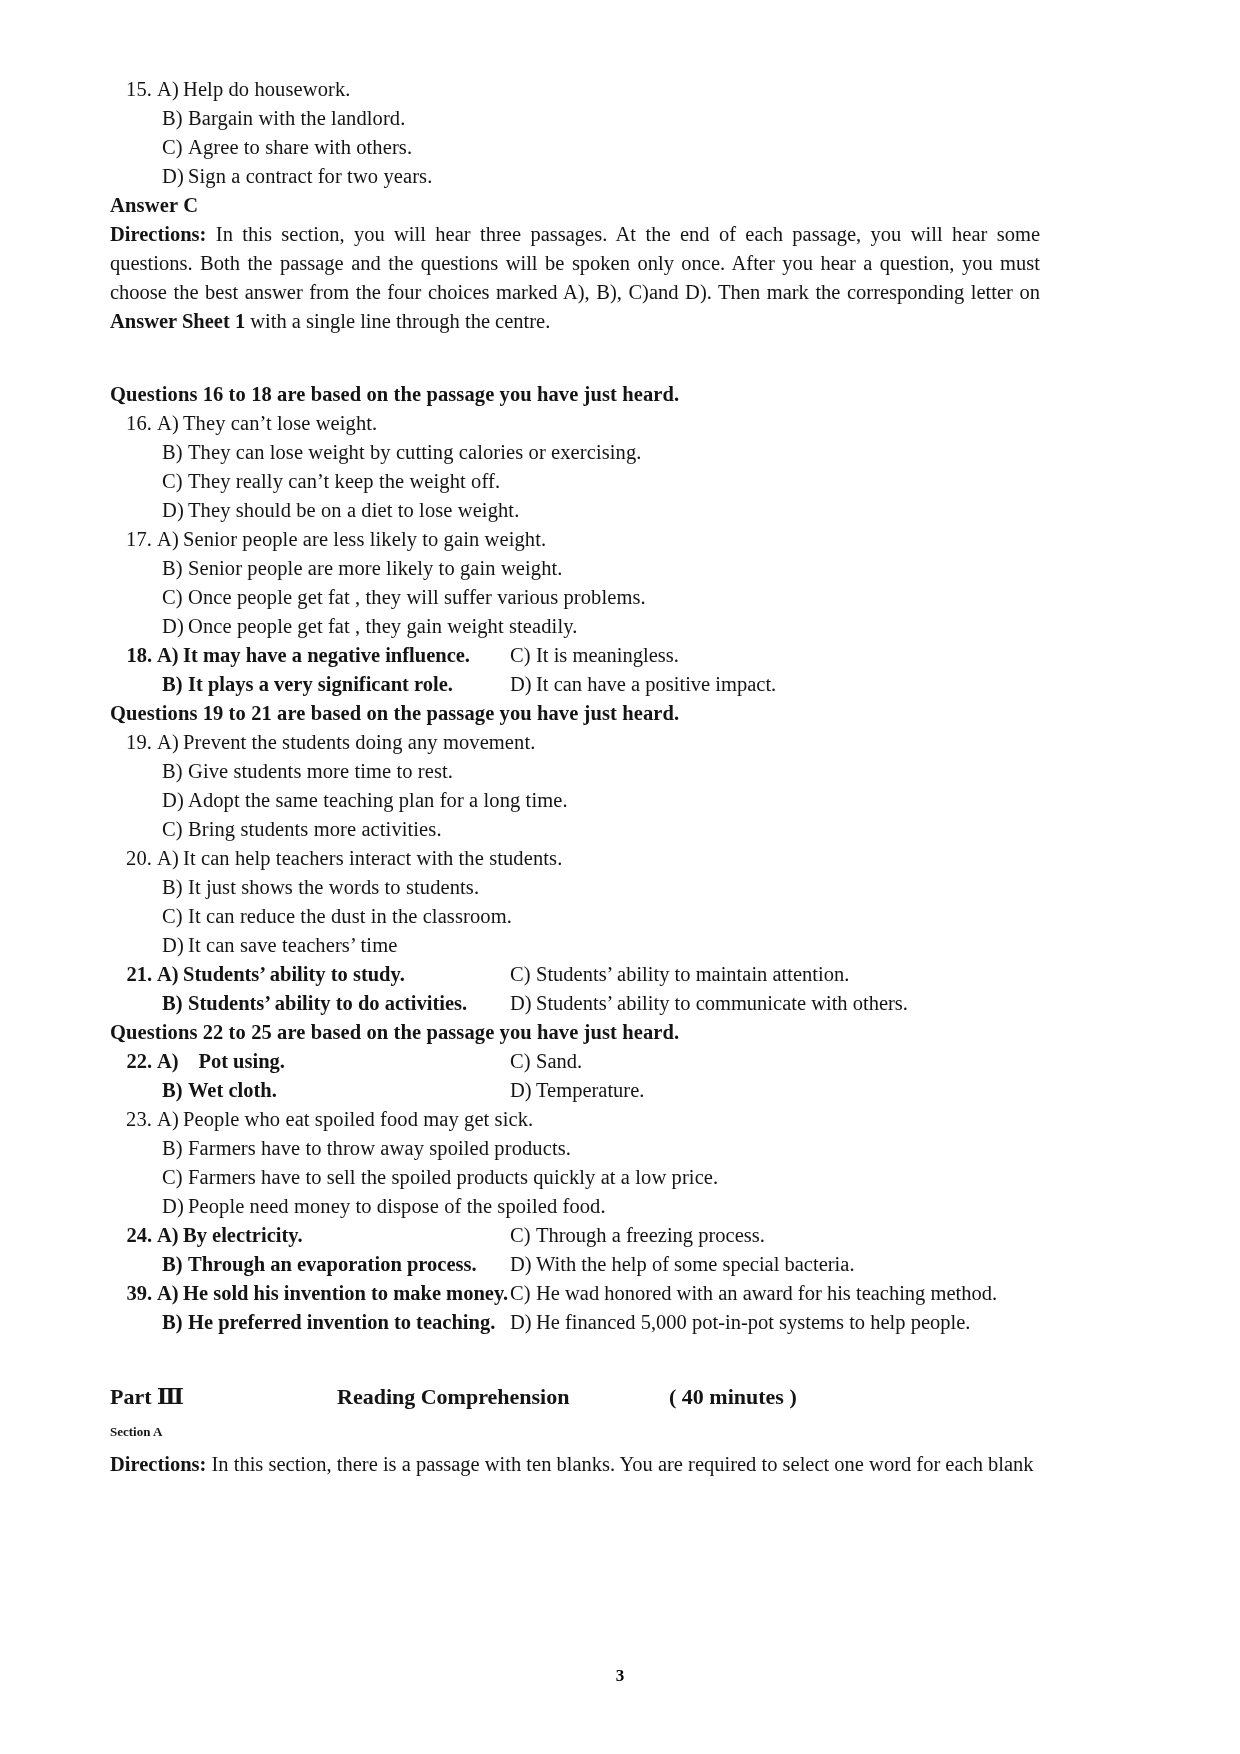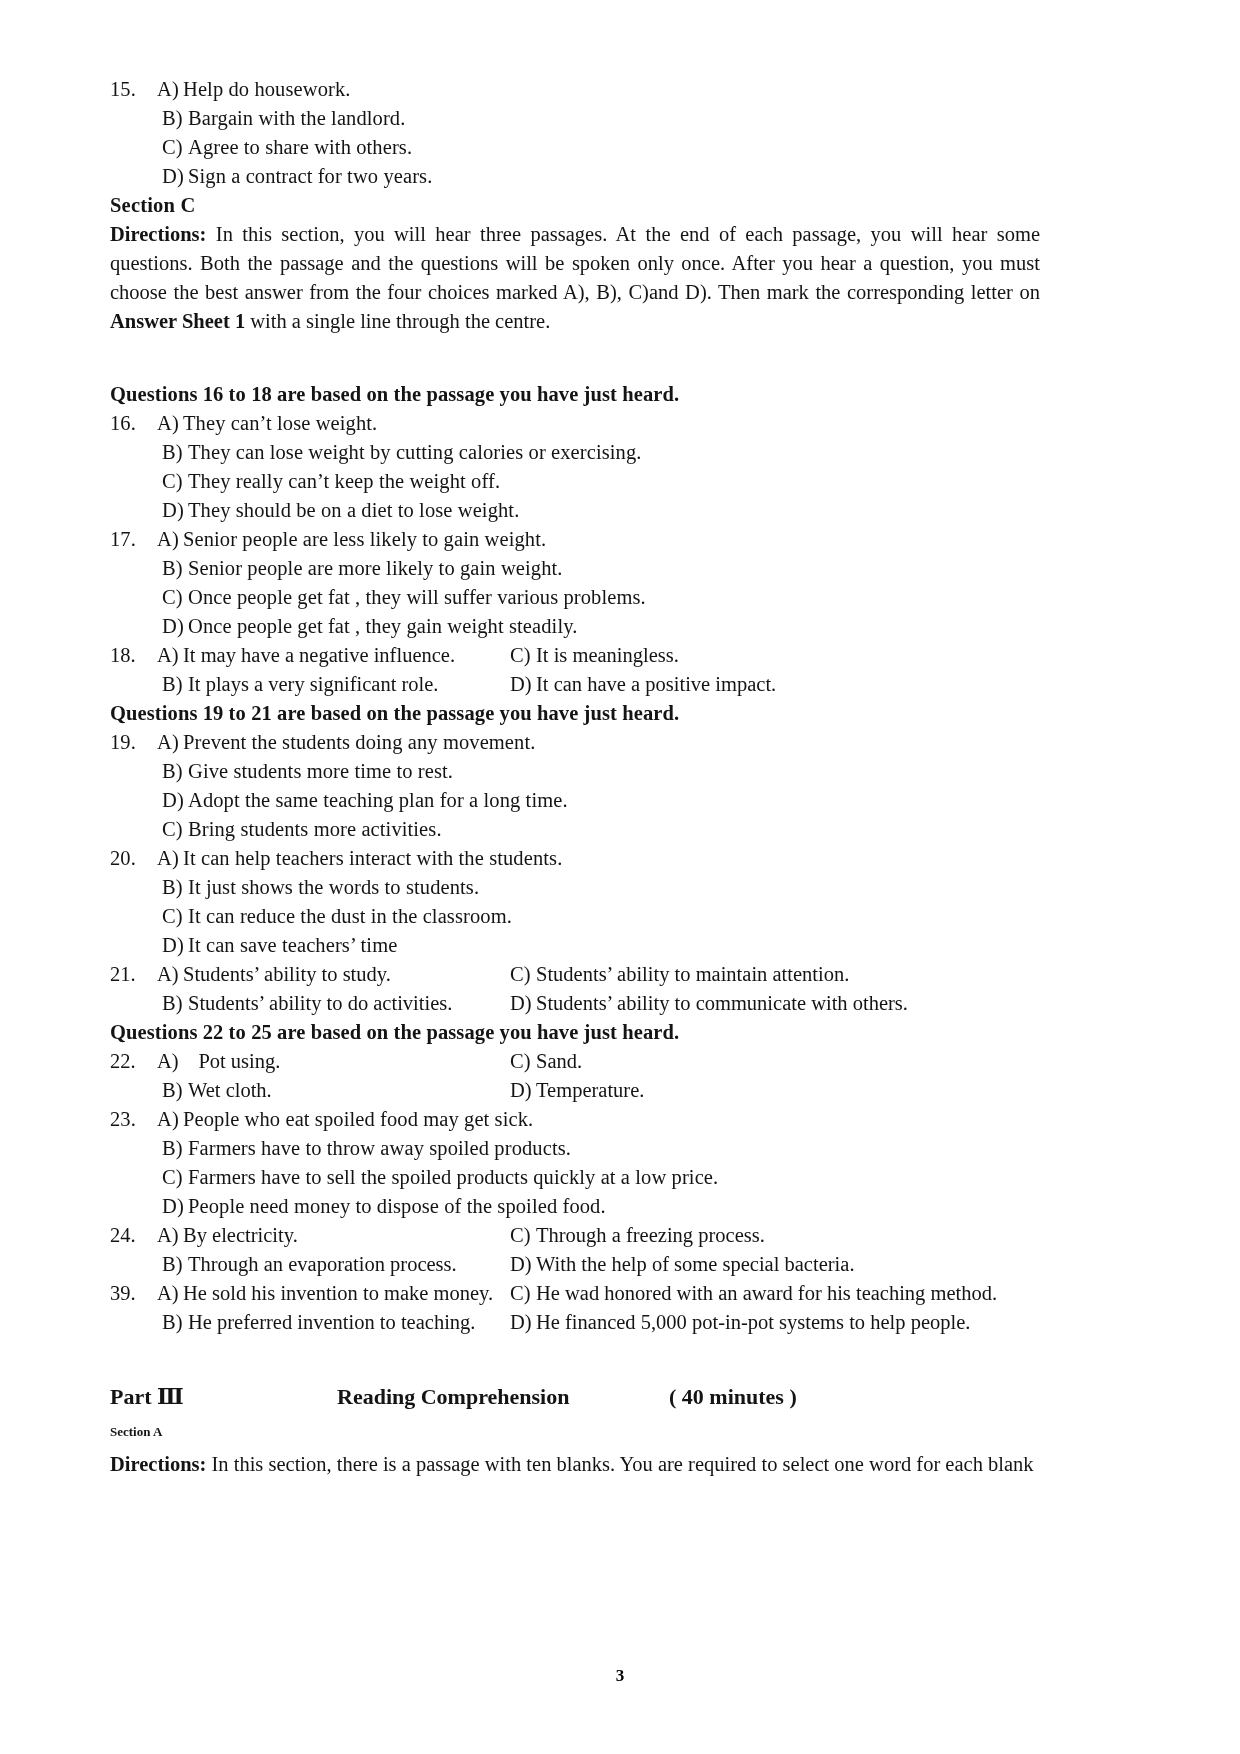--- a/index.html
+++ b/index.html
@@ -30,20 +30,21 @@
   }
 
   
   .opt-line {
     white-space: nowrap;
     letter-spacing: 0.1px;
   }
   .num {
     display: inline-block;
     width: 42px;
+    text-align: right;
     padding-right: 5px;
   }
   .num-blank {
     display: inline-block;
     width: 42px;
   }
   .letter {
     display: inline-block;
     width: 26px;
   }
@@ -52,20 +53,21 @@
   .indent1 { padding-left: 10px; }
 
   
   .two-col {
     display: flex;
     white-space: nowrap;
   }
   .two-col .col-a {
     width: 400px;
     flex: 0 0 400px;
+    font-weight: bold;
   }
   .two-col .col-b {
     flex: 1 1 auto;
   }
 
   .section-head {
     font-weight: bold;
     letter-spacing: 0.2px;
   }
   .directions {
@@ -125,21 +127,21 @@
         <span class="num-blank"></span><span class="letter indent1">B)</span><span class="opt-text">Bargain with the landlord.</span>
       </div>
       <div class="opt-line">
         <span class="num-blank"></span><span class="letter indent1">C)</span><span class="opt-text">Agree to share with others.</span>
       </div>
       <div class="opt-line">
         <span class="num-blank"></span><span class="letter indent1">D)</span><span class="opt-text">Sign a contract for two years.</span>
       </div>
     </div>
 
-    <div class="section-head">Section C</div>
+    <div class="section-head">Answer C</div>
     <div class="directions"><b>Directions:</b><span> In this section, you will hear three passages. At the end of each passage, you will hear some questions. Both the passage and the questions will be spoken only once. After you hear a question, you must choose the best answer from the four choices marked A), B), C)and D). Then mark the corresponding letter on </span><b>Answer Sheet 1</b><span> with a single line through the centre.</span></div>
 
     <div class="spacer-lg"></div>
 
     <div class="qhead">Questions 16 to 18 are based on the passage you have just heard.</div>
 
     <div>
       <div class="opt-line">
         <span class="num">16.</span><span class="letter">A)</span><span class="opt-text">They can’t lose weight.</span>
       </div>

